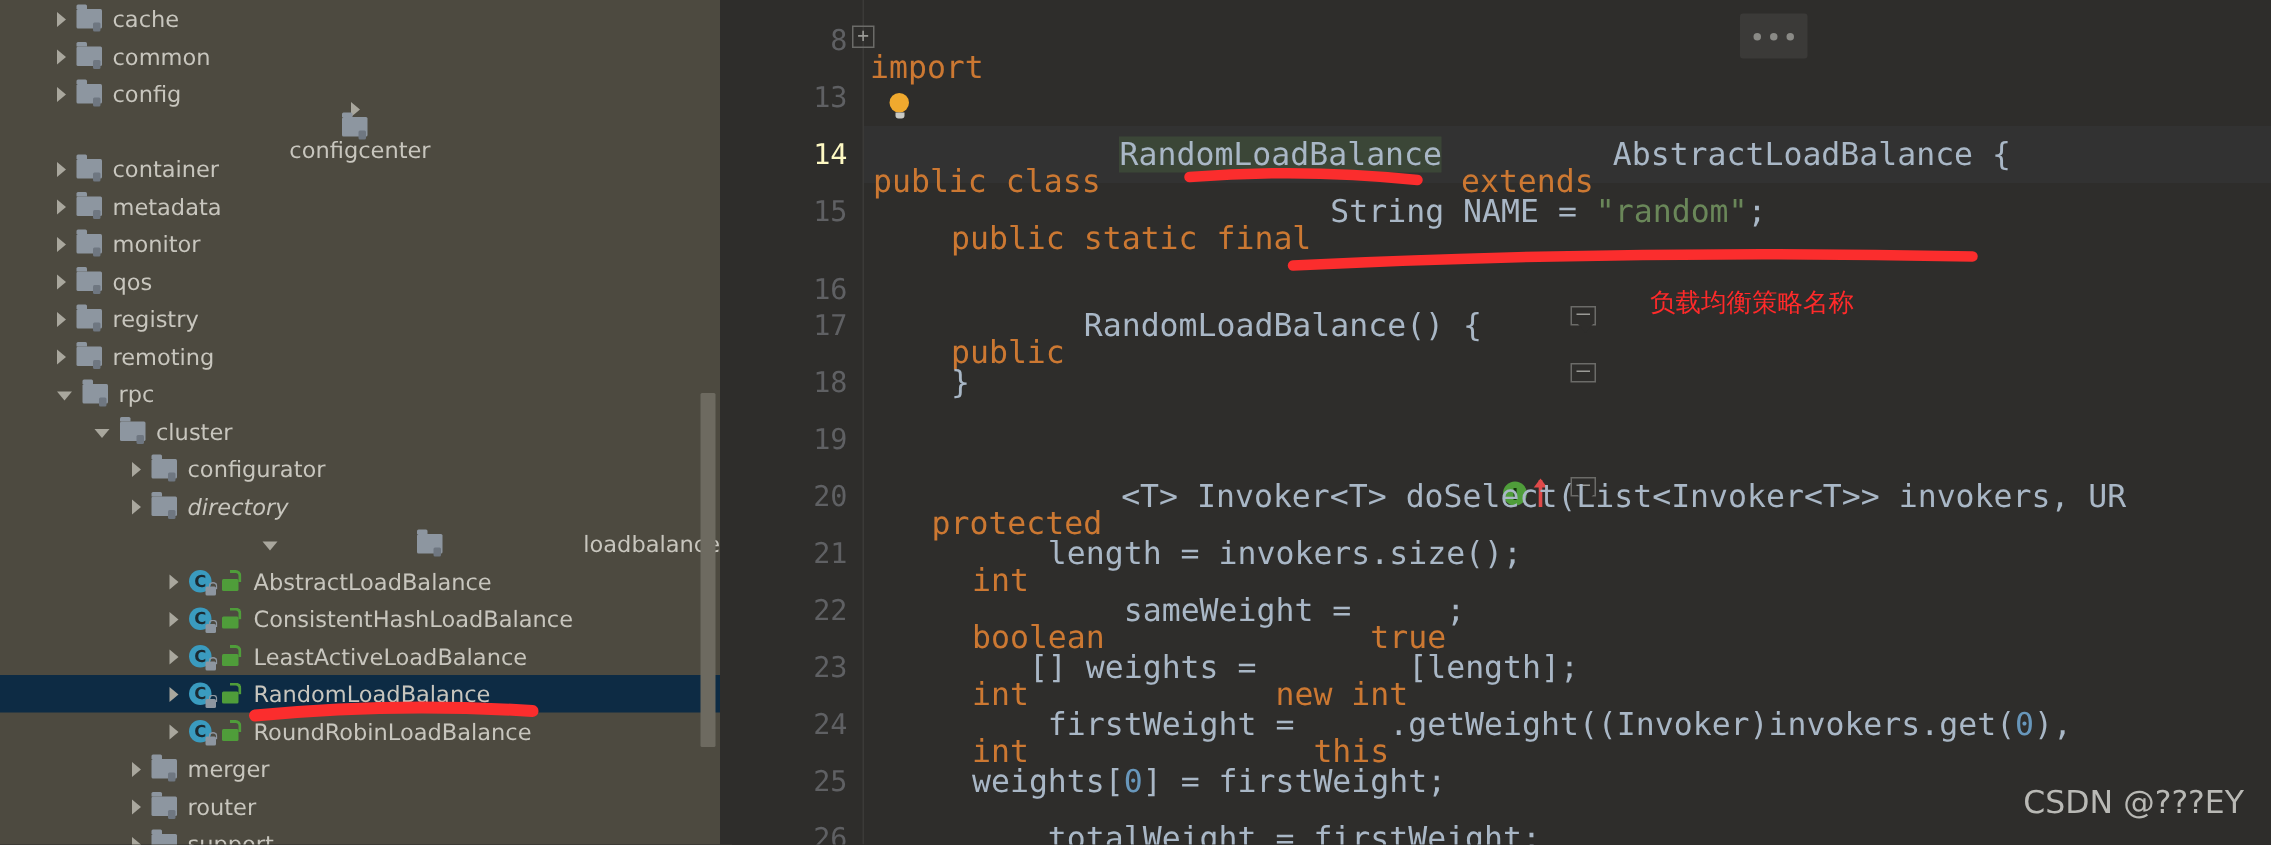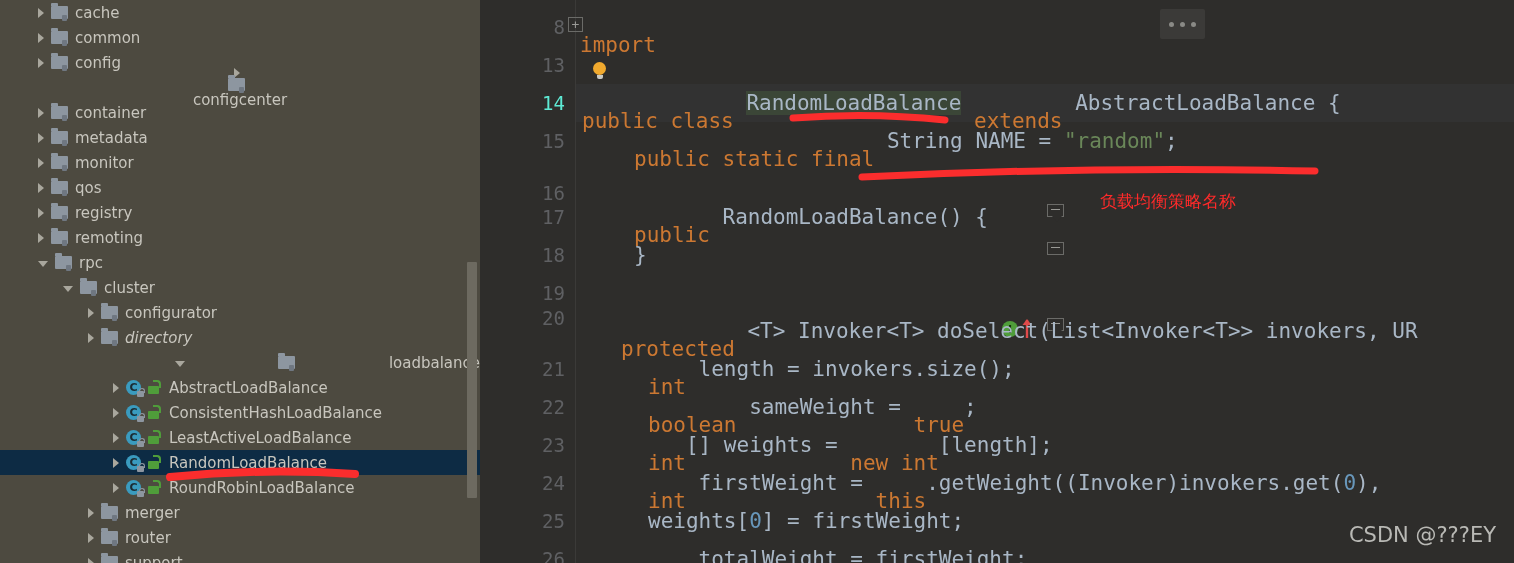--- a/index.html
+++ b/index.html
@@ -85,21 +85,21 @@
     position:absolute;left:480px;top:0;width:1034px;height:563px;
     background:#2e2d2b;overflow:hidden;
     font-family:"DejaVu Sans Mono",monospace;
   }
   .gutter-line{
     position:absolute;left:0;width:95px;height:38px;
     display:flex;align-items:center;justify-content:flex-end;
     padding-right:10px;box-sizing:border-box;
     font-size:19px;color:#5f6063;
   }
-  .gutter-line.current{color:#5eead4;}
+  .gutter-line.current{color:#fef9c3;}
   .gutter-sep{
     position:absolute;left:95px;top:0;width:1px;height:563px;background:#3b3a38;
   }
   .code-line{
     position:absolute;left:96px;height:38px;
     display:flex;align-items:center;white-space:pre;
     font-size:21px;color:#a9b7c6;letter-spacing:0px;
   }
   .code-line.current-line{
     background:#323232;width:938px;
@@ -356,21 +356,21 @@
   <div class="gutter-sep"></div>
   <div id="gutter-lines">
       <div class="gutter-line" style="top: 8px;">8</div>
       <div class="gutter-line" style="top: 46px;">13</div>
       <div class="gutter-line current" style="top: 84px;">14</div>
       <div class="gutter-line" style="top: 122px;">15</div>
       <div class="gutter-line" style="top: 174px;">16</div>
       <div class="gutter-line" style="top: 198px;">17</div>
       <div class="gutter-line" style="top: 236px;">18</div>
       <div class="gutter-line" style="top: 274px;">19</div>
-      <div class="gutter-line" style="top: 299px;">20</div>
+      <div class="gutter-line" style="top: 312px;">20</div>
       <div class="gutter-line" style="top: 350px;">21</div>
       <div class="gutter-line" style="top: 388px;">22</div>
       <div class="gutter-line" style="top: 426px;">23</div>
       <div class="gutter-line" style="top: 464px;">24</div>
       <div class="gutter-line" style="top: 502px;">25</div>
       <div class="gutter-line" style="top: 540px;">26</div>
     </div>
 
   <div class="fold-plus" style="left:88px;top:17px;">+</div>
   <div class="code-line" style="left:100px;top:8px;"><span class="kw">import</span></div>

